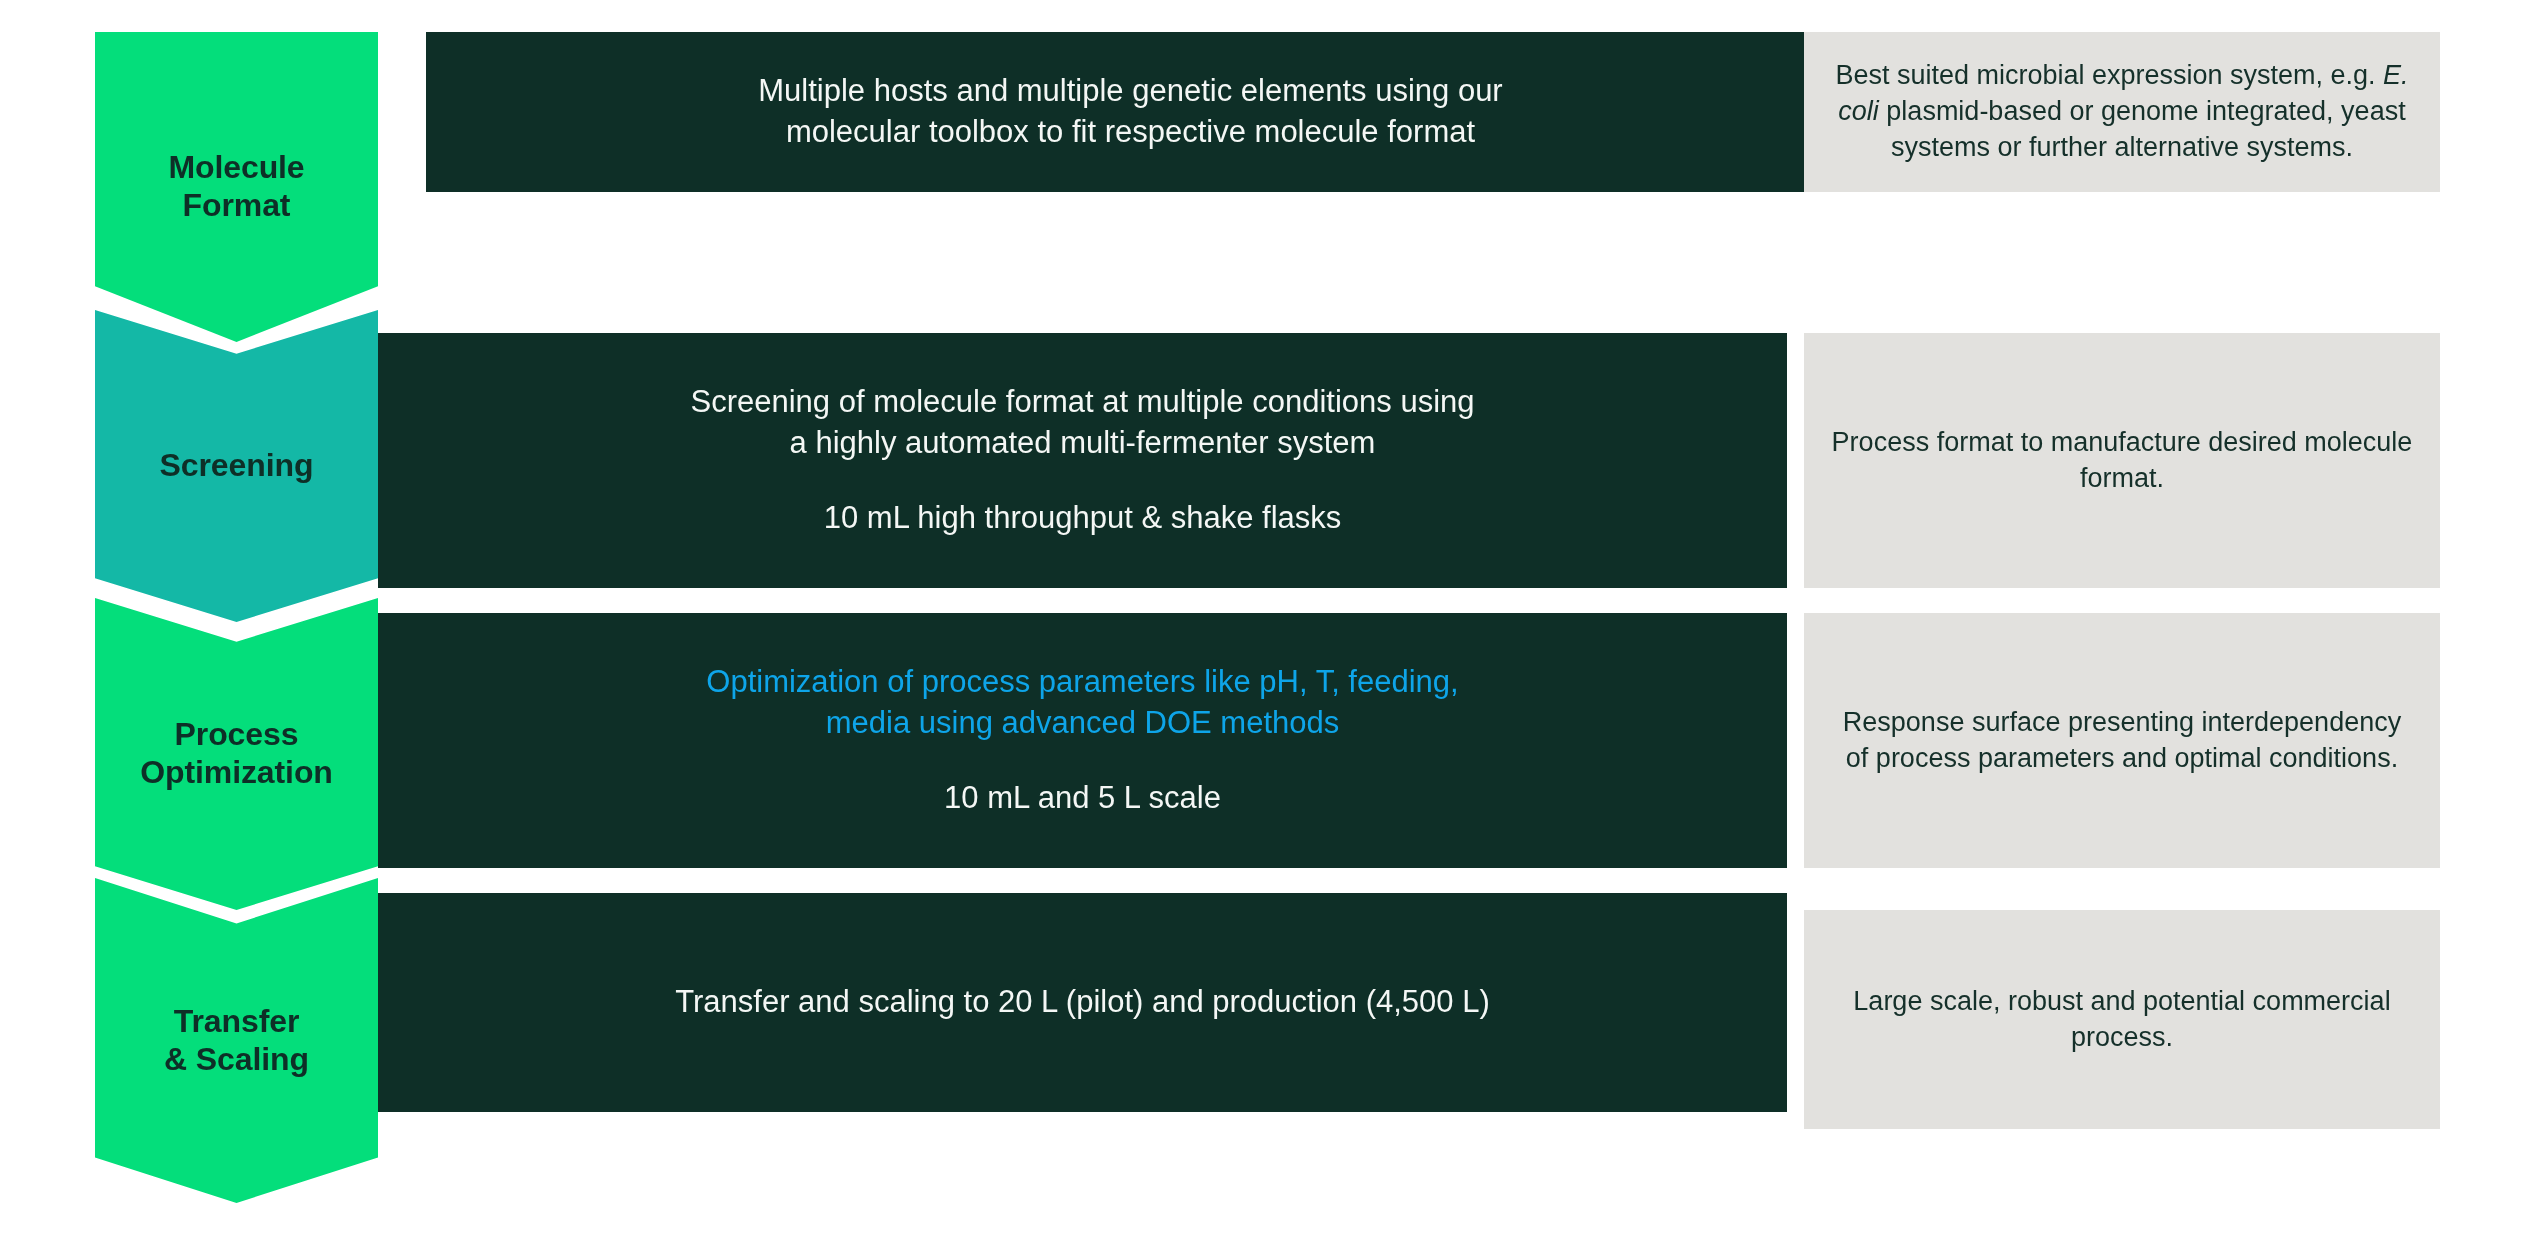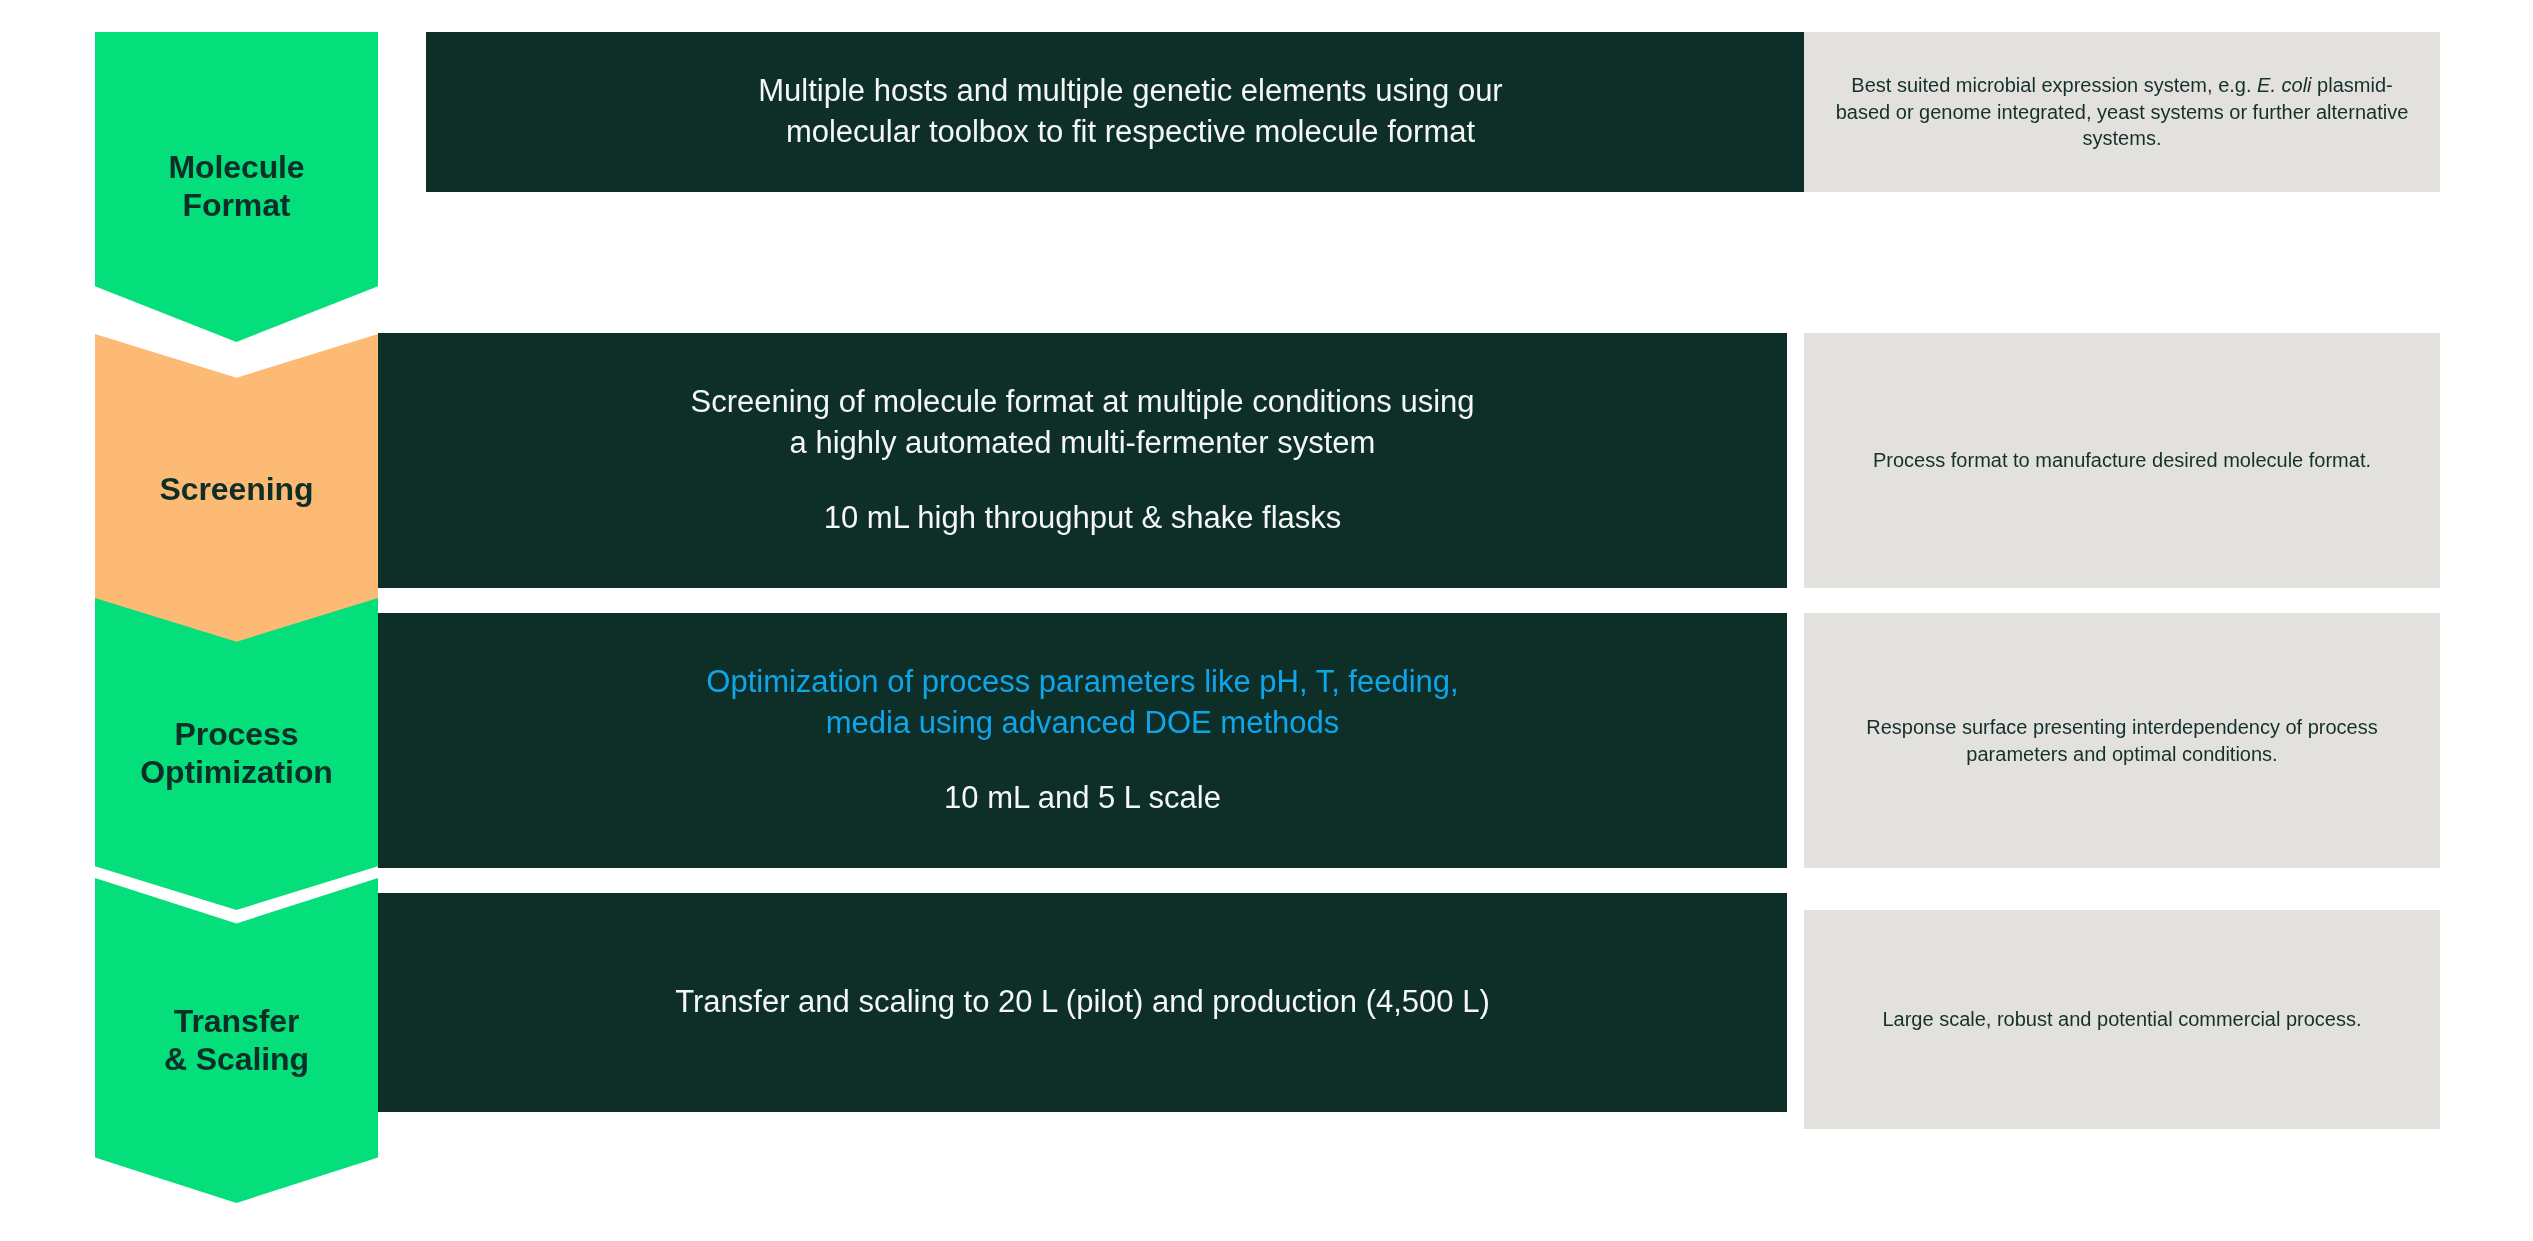--- a/index.html
+++ b/index.html
@@ -84,21 +84,21 @@
     background: var(--grey, #E2E1DE);
     display: flex;
     align-items: center;
     justify-content: center;
     box-sizing: border-box;
     padding: 8px 24px;
   }
   .grey p {
     margin: 0;
     color: #15302A;
-    font-size: 20px;
+    font-size: 27px;
     line-height: 1.33;
     text-align: center;
     font-weight: 400;
   }
   .grey em {
     font-style: italic;
   }
 
   
   .clip-head { -webkit-clip-path: polygon(0% 0%, 100% 0%, 100% 82%, 50% 100%, 0% 82%); clip-path: polygon(0% 0%, 100% 0%, 100% 82%, 50% 100%, 0% 82%); }
@@ -119,21 +119,21 @@
       <p style="color: rgb(244, 247, 245);">Multiple hosts and multiple genetic elements using our
 molecular toolbox to fit respective molecule format</p>
     </div>
 
     <div class="grey" style="top: 32px; height: 160px; background: rgb(226, 225, 222);">
       <p style="color: rgb(21, 48, 42);"><span>Best suited microbial expression system,  e.g. </span><em>E. coli</em><span> plasmid-based or genome integrated, yeast systems or further alternative systems.</span></p>
     </div>
   </div>
 
   <div class="row" style="top:0px;height:310px;">
-    <div class="chev clip-mid" style="top: 334px; height: 312px; background: #fdba74;">
+    <div class="chev clip-mid" style="top: 310px; height: 312px; background: #14b8a6;">
       <div class="chev-label" style="color: rgb(14, 47, 39);">Screening</div>
     </div>
 
     <div class="dark" style="top: 333px; height: 255px; background: rgb(14, 47, 39);">
       <p style="color: rgb(244, 247, 245);">Screening of molecule format at multiple conditions using
 a highly automated multi-fermenter system</p>
       <p style="color: rgb(244, 247, 245);">10 mL high throughput &amp; shake flasks</p>
     </div>
 
     <div class="grey" style="top: 333px; height: 255px; background: rgb(226, 225, 222);">

